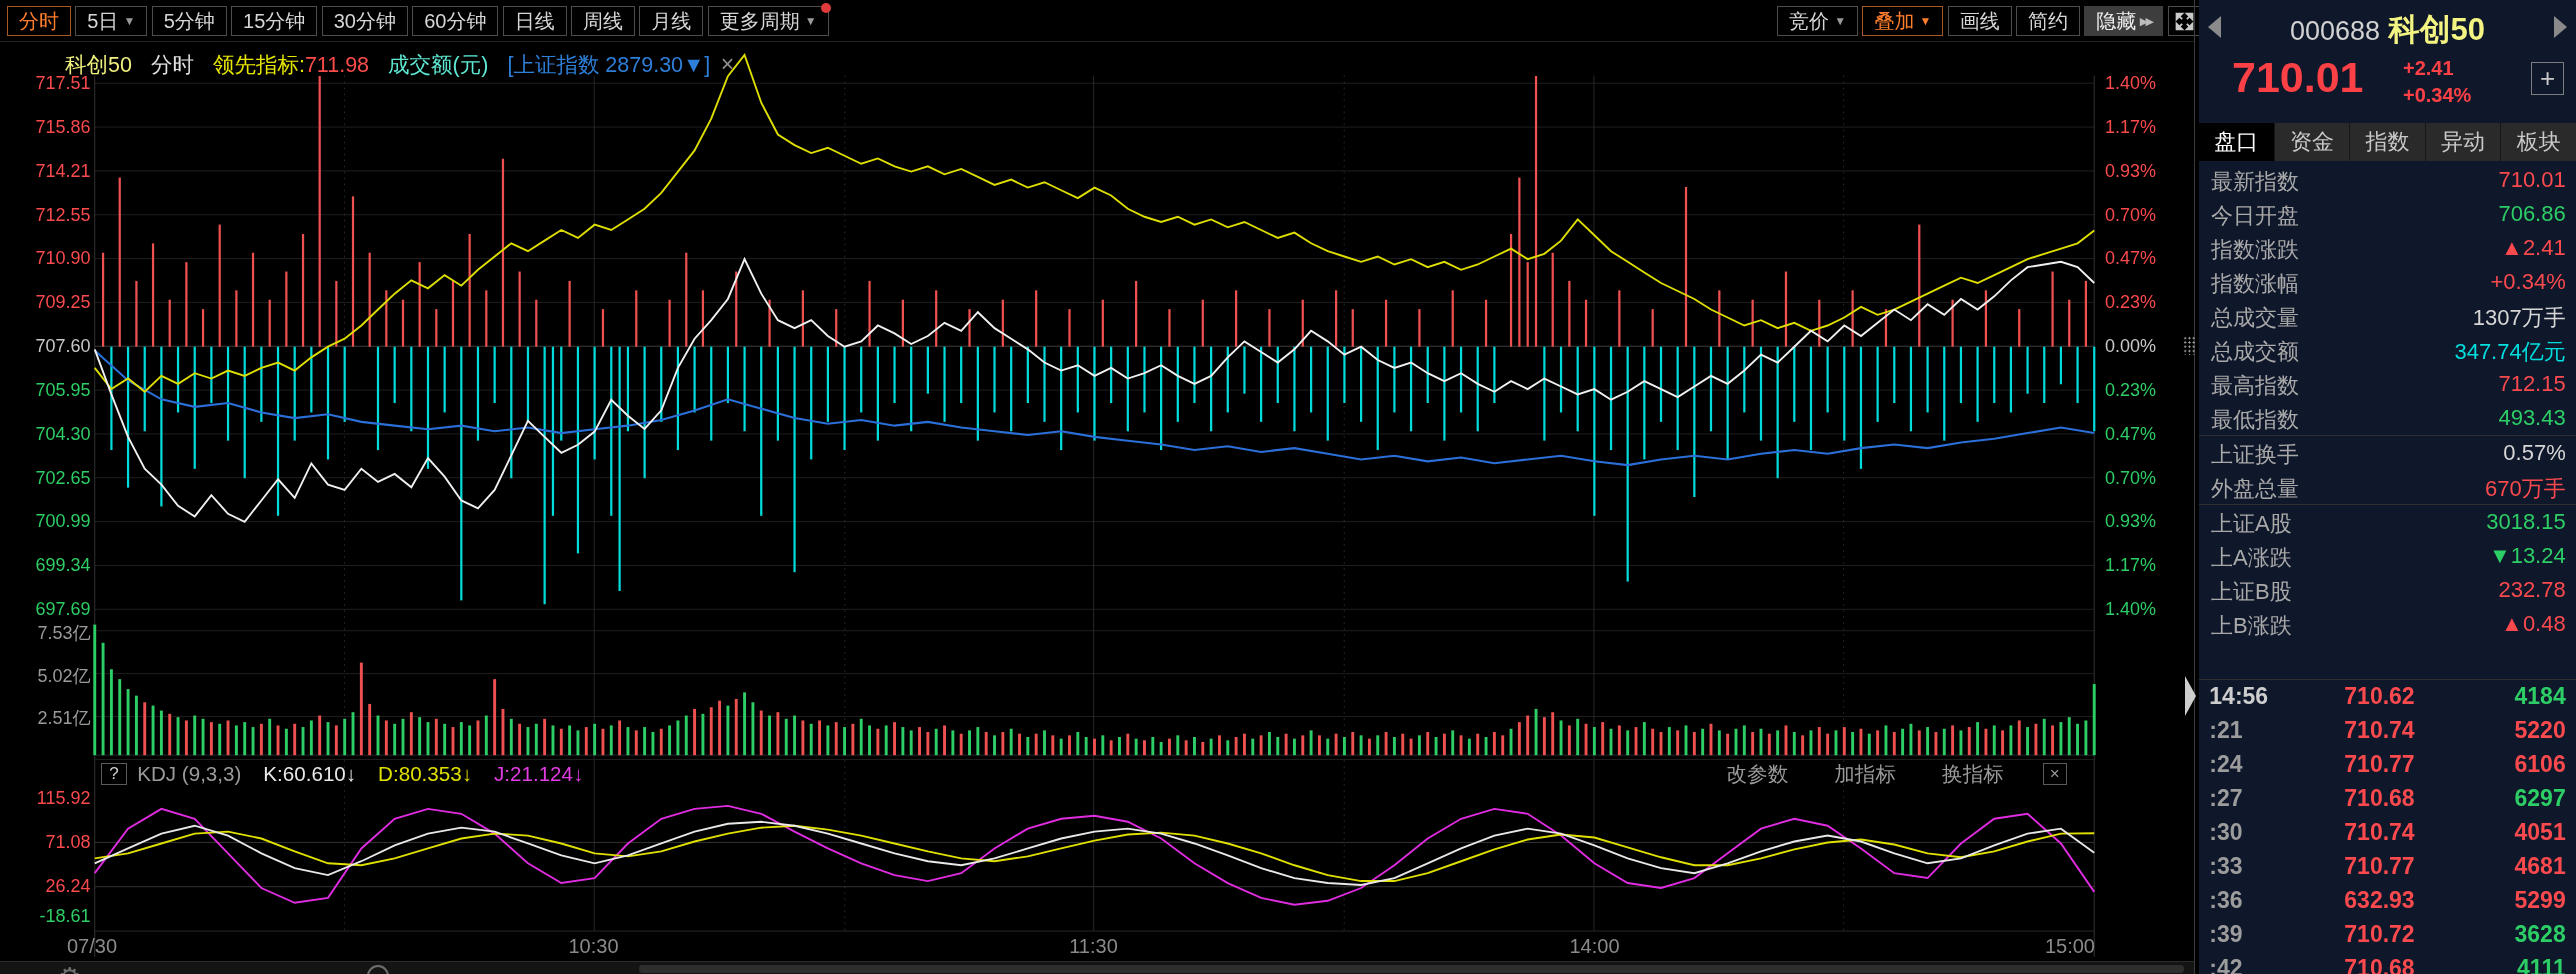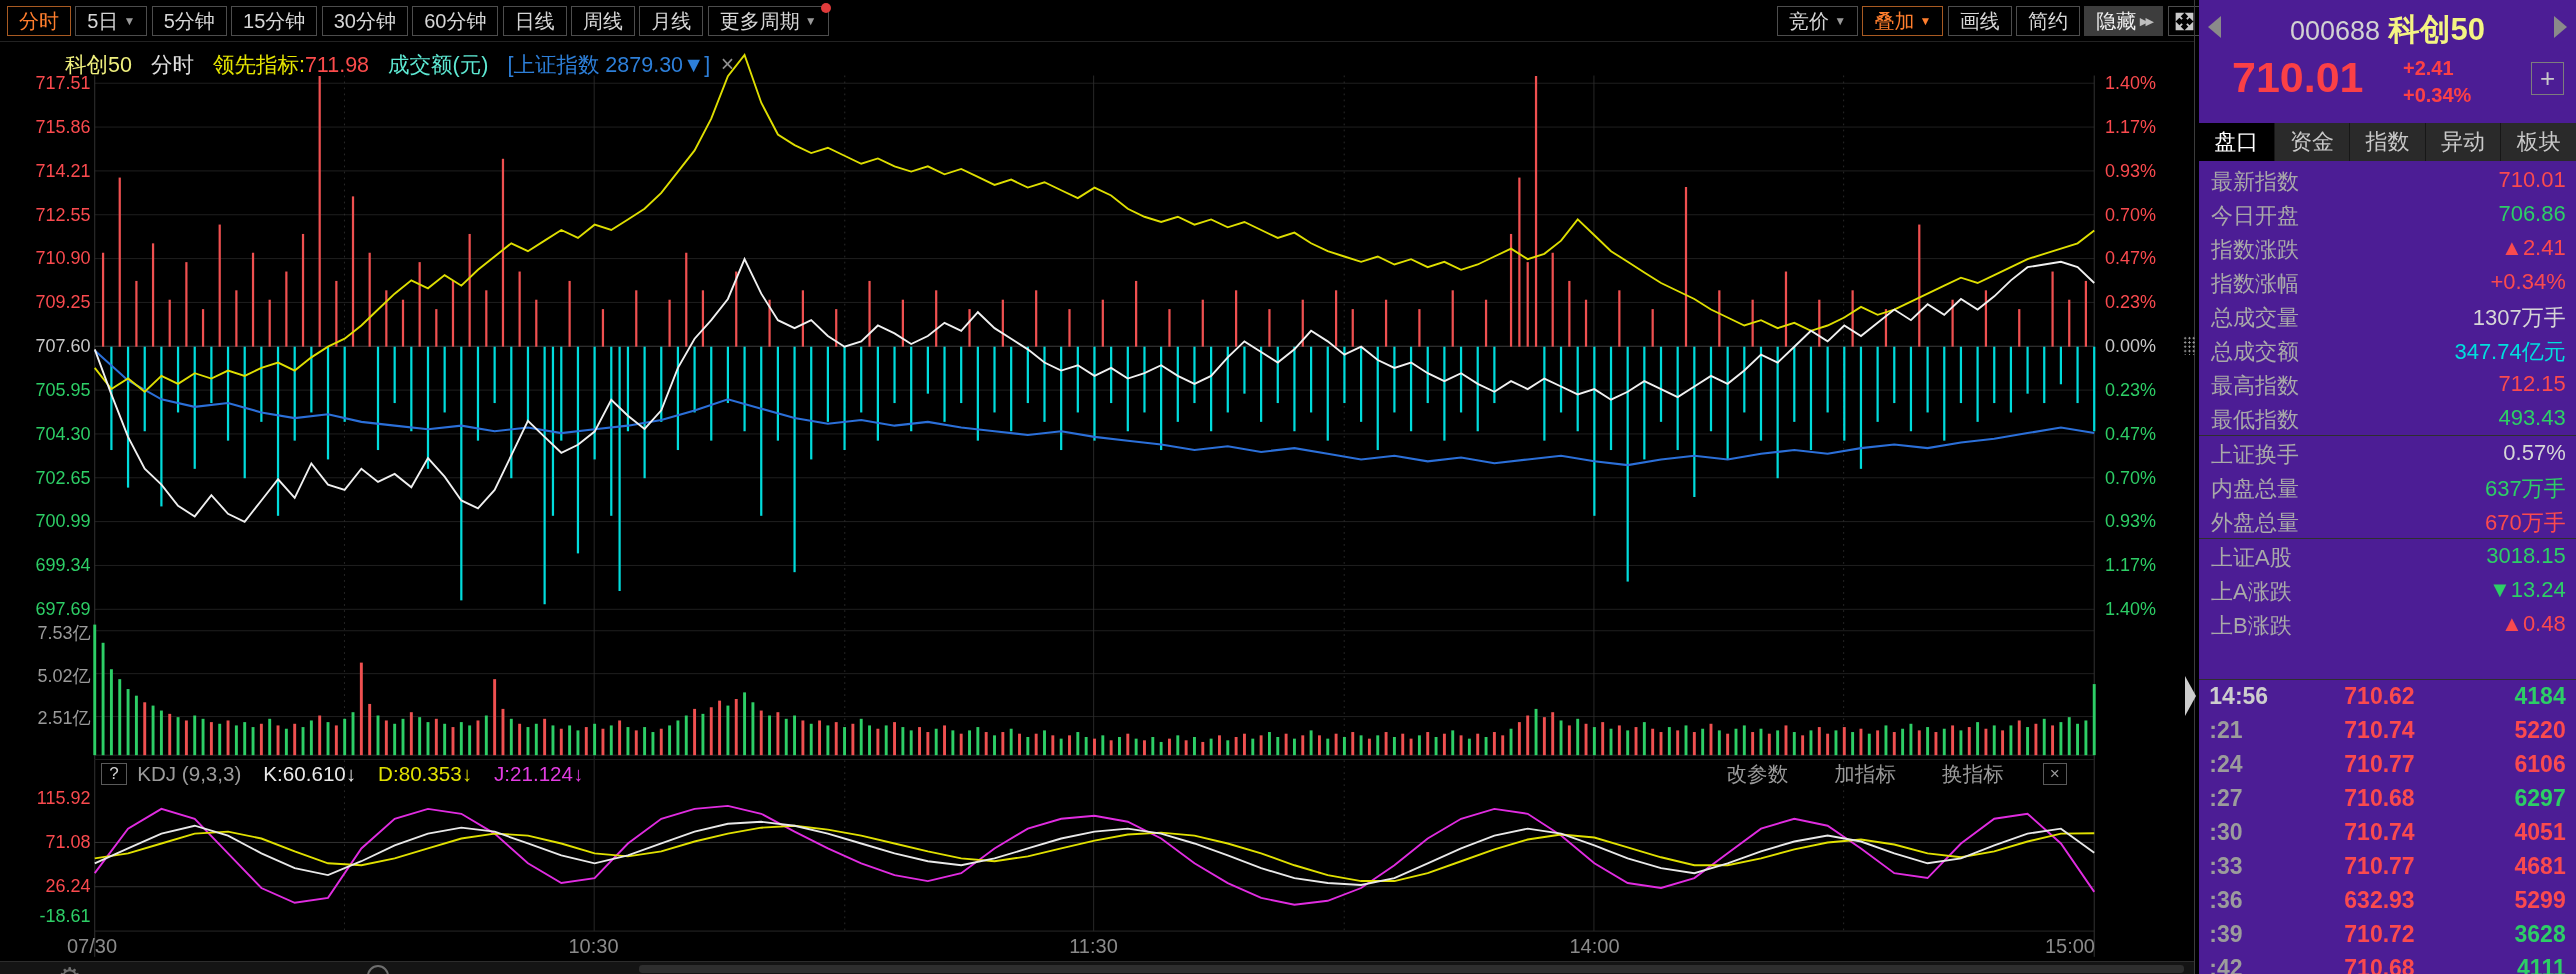--- a/index.html
+++ b/index.html
@@ -41,21 +41,21 @@
                        align-items:center; justify-content:center; font-size:17px; color:#9a9a9a;
                        margin-left:17px; }
   
   #divider { position:absolute; left:2194px; top:0; width:0.9px; height:974px; background:#3c3c3c; }
   #grip { position:absolute; left:2183px; top:336px; width:13px; height:19px;
           background-image:radial-gradient(#9a9a9a 1.1px, transparent 1.2px);
           background-size:4.3px 4.3px; cursor:col-resize; }
   #collapse-arrow { position:absolute; left:2185px; top:676px; width:0; height:0;
           border-top:20.6px solid transparent; border-bottom:20.6px solid transparent;
           border-left:11px solid #cdcdcd; cursor:pointer; }
-  #panel { position:absolute; left:2199px; top:0; width:377px; height:974px; background:#4c1d95; }
+  #panel { position:absolute; left:2199px; top:0; width:377px; height:974px; background:#0f172a; }
   #p-head { position:absolute; left:0; top:0; width:377px; height:50px; }
   #p-prev { position:absolute; left:8.6px; top:15.5px; width:0; height:0;
             border-top:11px solid transparent; border-bottom:11px solid transparent;
             border-right:13.7px solid #8a8a8a; cursor:pointer; }
   #p-next { position:absolute; right:8.6px; top:15.5px; width:0; height:0;
             border-top:11px solid transparent; border-bottom:11px solid transparent;
             border-left:13.7px solid #8a8a8a; cursor:pointer; }
   #p-title { position:absolute; left:0; top:8.6px; width:377px; text-align:center; }
   #p-code { font-size:27px; color:#d2d2d2; }
   #p-name { font-size:31px; color:#f4f483; font-weight:bold; margin-left:8.6px; }
@@ -770,36 +770,36 @@
       </div>
       <div class="p-row sep-after">
         <span class="lab">最低指数</span>
         <span class="val c-green">493.43</span>
       </div>
       <div class="sep"></div>
       <div class="p-row">
         <span class="lab">上证换手</span>
         <span class="val c-white">0.57%</span>
       </div>
-      <div class="p-row">
-        <span class="lab">内盘总量</span>
-        <span class="val c-green">637万手</span>
-      </div>
       <div class="p-row sep-after">
         <span class="lab">外盘总量</span>
         <span class="val c-red">670万手</span>
       </div>
       <div class="sep"></div>
       <div class="p-row">
         <span class="lab">上证A股</span>
         <span class="val c-green">3018.15</span>
       </div>
       <div class="p-row">
         <span class="lab">上A涨跌</span>
         <span class="val c-green">▼13.24</span>
+      </div>
+      <div class="p-row">
+        <span class="lab">上证B股</span>
+        <span class="val c-red">232.78</span>
       </div>
       <div class="p-row">
         <span class="lab">上B涨跌</span>
         <span class="val c-red">▲0.48</span>
       </div>
     </div>
   <div id="p-ticks">
       <div class="t-row">
         <span class="tt" style="color:#cdcdcd">14:56</span>
         <span class="tp c-red">710.62</span>

